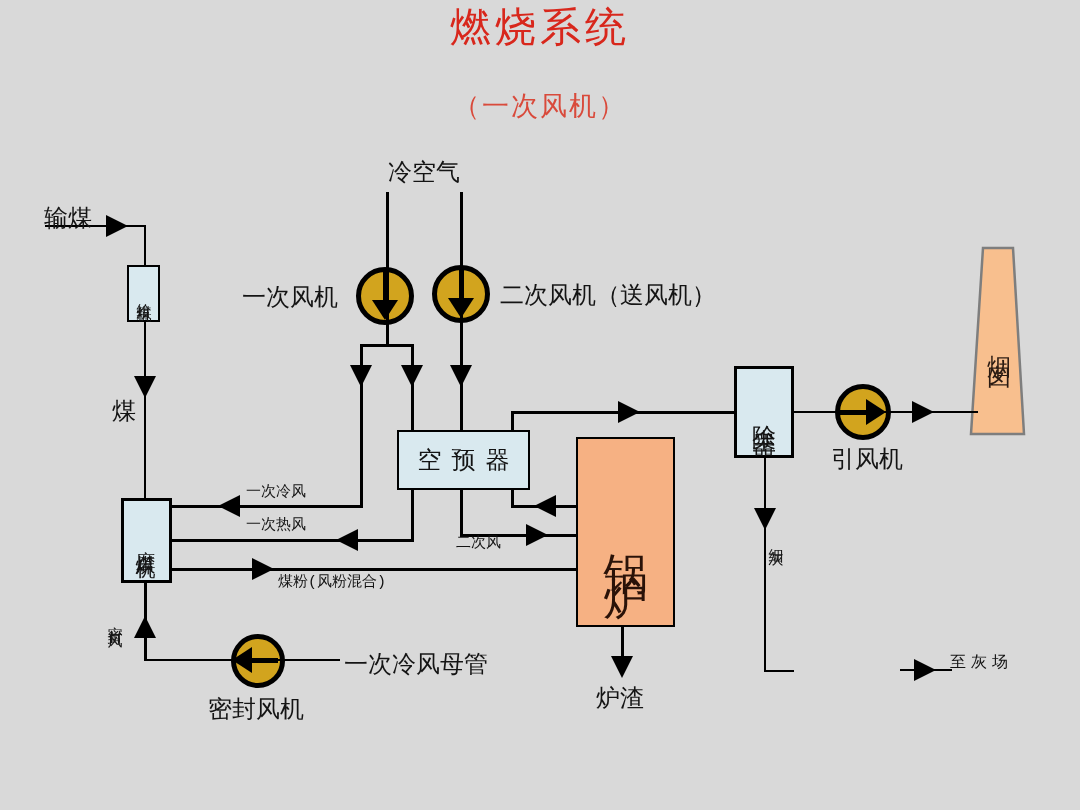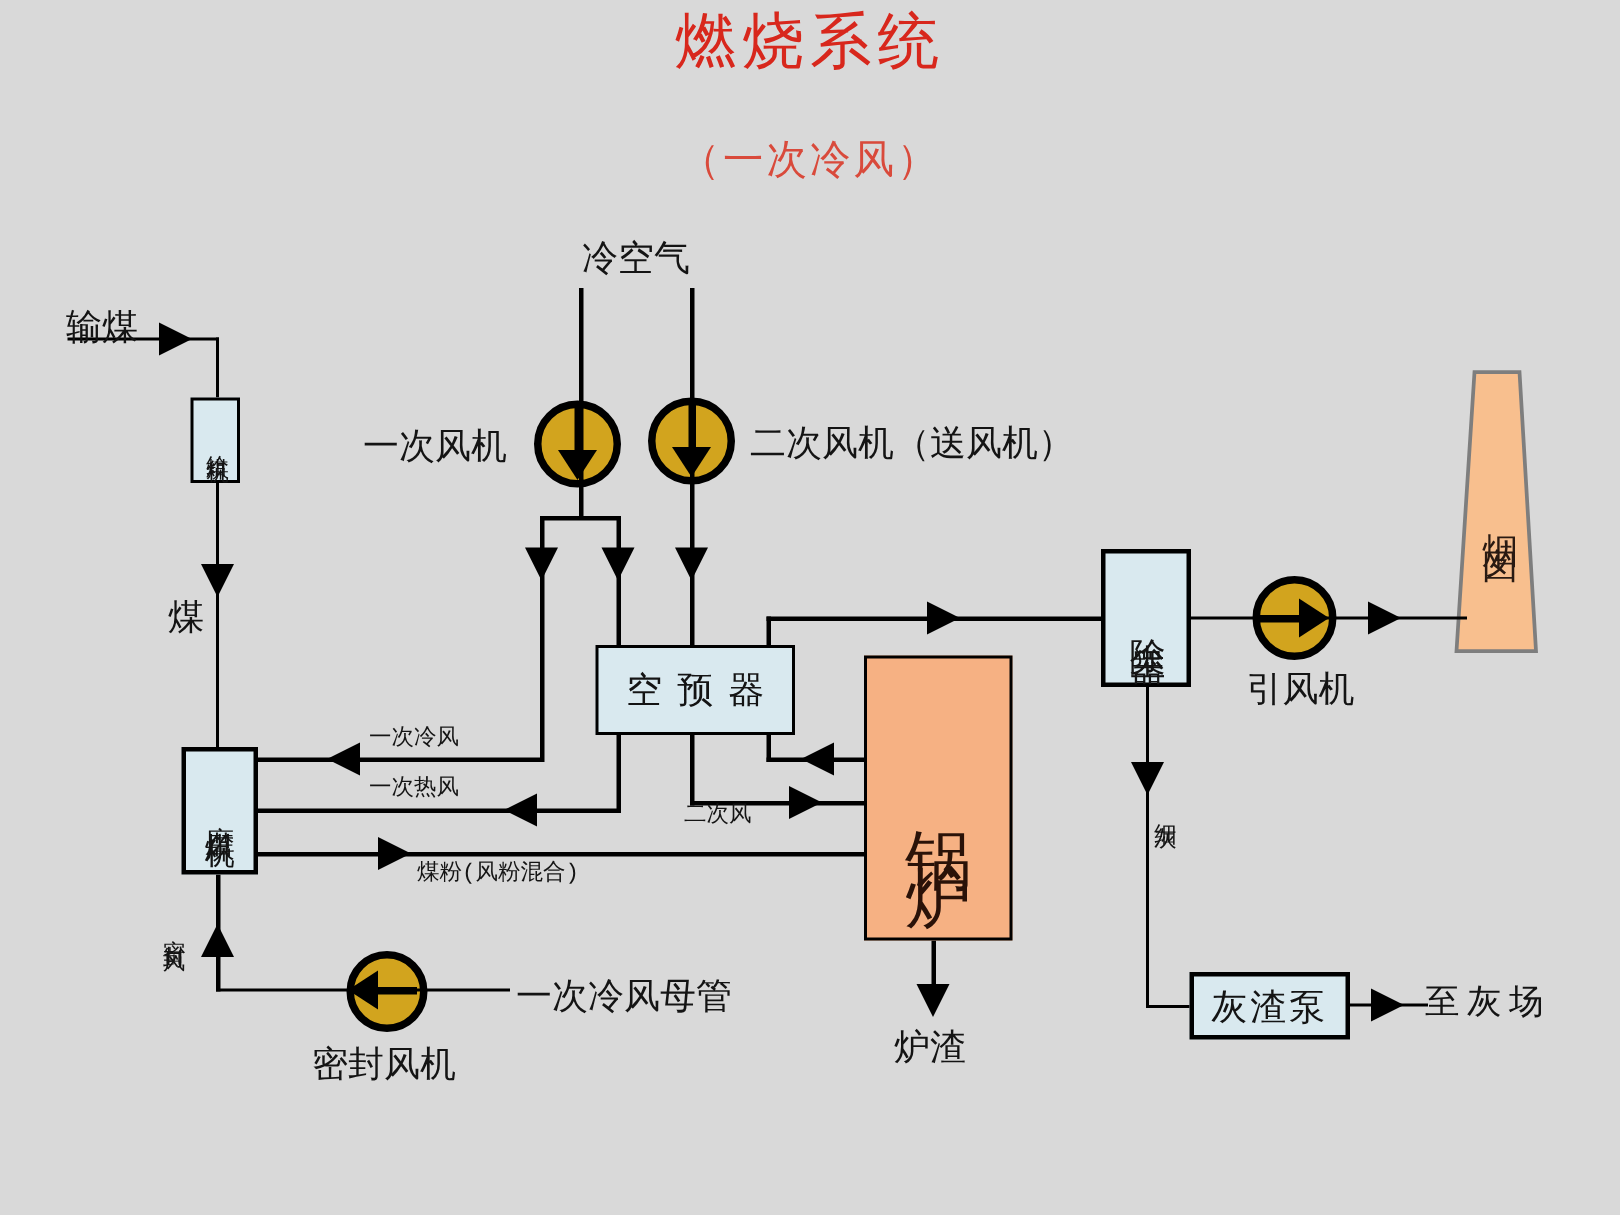--- a/index.html
+++ b/index.html
@@ -52,21 +52,21 @@
   .chimney-wrap { position:absolute; z-index:1; }
   .chimney-label { position:absolute; z-index:5; font-size:24px; letter-spacing:10px; color:#2a1a12; }
   .boiler-text { font-size:44px; letter-spacing:20px; color:var(--boiler_text,#2a1208); padding-top:14px; }
 </style>
 </head>
 <body>
 
 <div class="canvas">
 
   <div class="title-main">燃烧系统</div>
-  <div class="title-sub">（一次冷风）</div>
+  <div class="title-sub">（一次风机）</div>
 
   <div class="fan" style="left:356px; top:267px; width:58px; height:58px;"></div>
   <div class="fan" style="left:432px; top:265px; width:58px; height:58px;"></div>
   <div class="fan" style="left:835px; top:384px; width:56px; height:56px;"></div>
   <div class="fan" style="left:231px; top:634px; width:54px; height:54px;"></div>
 
   <svg class="chimney-wrap" style="left:958px; top:240px;" width="78" height="200" viewBox="0 0 78 200">
     <polygon points="25,8 55,8 66,194 13,194" stroke="#7e7e7e" stroke-width="2.5" fill="#f8bf8e"></polygon>
   </svg>
   <div class="chimney-label vt" style="left:983px; top:336px;">烟囱</div>
@@ -131,34 +131,31 @@
   </div>
   <div class="box" style="left:397px; top:430px; width:133px; height:60px;">
     <span style="font-size:24px; letter-spacing:10px; padding-left:10px;">空预器</span>
   </div>
   <div class="box" style="left:576px; top:437px; width:99px; height:190px; background:var(--accent,#f6b183);">
     <span class="vt boiler-text">锅炉</span>
   </div>
   <div class="box bthick" style="left:734px; top:366px; width:60px; height:92px;">
     <span class="vt" style="font-size:24px; letter-spacing:4px;">除尘器</span>
   </div>
-  <div class="box bthick" style="left:793px; top:648px; width:107px; height:45px;">
-    <span style="font-size:24px; letter-spacing:2px;">灰渣泵</span>
-  </div>
 
   <div class="lbl" style="left:44px; top:202px;">输煤</div>
   <div class="lbl" style="left:388px; top:156px;">冷空气</div>
   <div class="lbl" style="left:112px; top:395px;">煤</div>
   <div class="lbl" style="left:242px; top:281px;">一次风机</div>
   <div class="lbl" style="left:500px; top:279px;">二次风机（送风机）</div>
   <div class="lbl22" style="left:246px; top:482px;">一次冷风</div>
   <div class="lbl22" style="left:246px; top:515px;">一次热风</div>
   <div class="lbl22" style="left:456px; top:533px;">二次风</div>
   <div class="lbl22" style="left:278px; top:572px;font-family:Liberation Mono, monospace;">煤粉(风粉混合)</div>
   <div class="lbl22 vt" style="left:105px; top:614px; letter-spacing:4px;">密封风</div>
   <div class="lbl" style="left:208px; top:693px;">密封风机</div>
   <div class="lbl" style="left:344px; top:648px;">一次冷风母管</div>
   <div class="lbl" style="left:596px; top:682px;">炉渣</div>
   <div class="lbl22 vt" style="left:766px; top:536px; letter-spacing:4px; background:var(--background,#d9d9d9);">细灰</div>
   <div class="lbl" style="left:831px; top:443px;">引风机</div>
-  <div class="lbl" style="left:950px; top:652px; font-size:23px; letter-spacing:5px;">至灰场</div>
+  <div class="lbl" style="left:950px; top:652px; font-size:16px; letter-spacing:5px;">至灰场</div>
 
 </div>
 
 </body></html>

